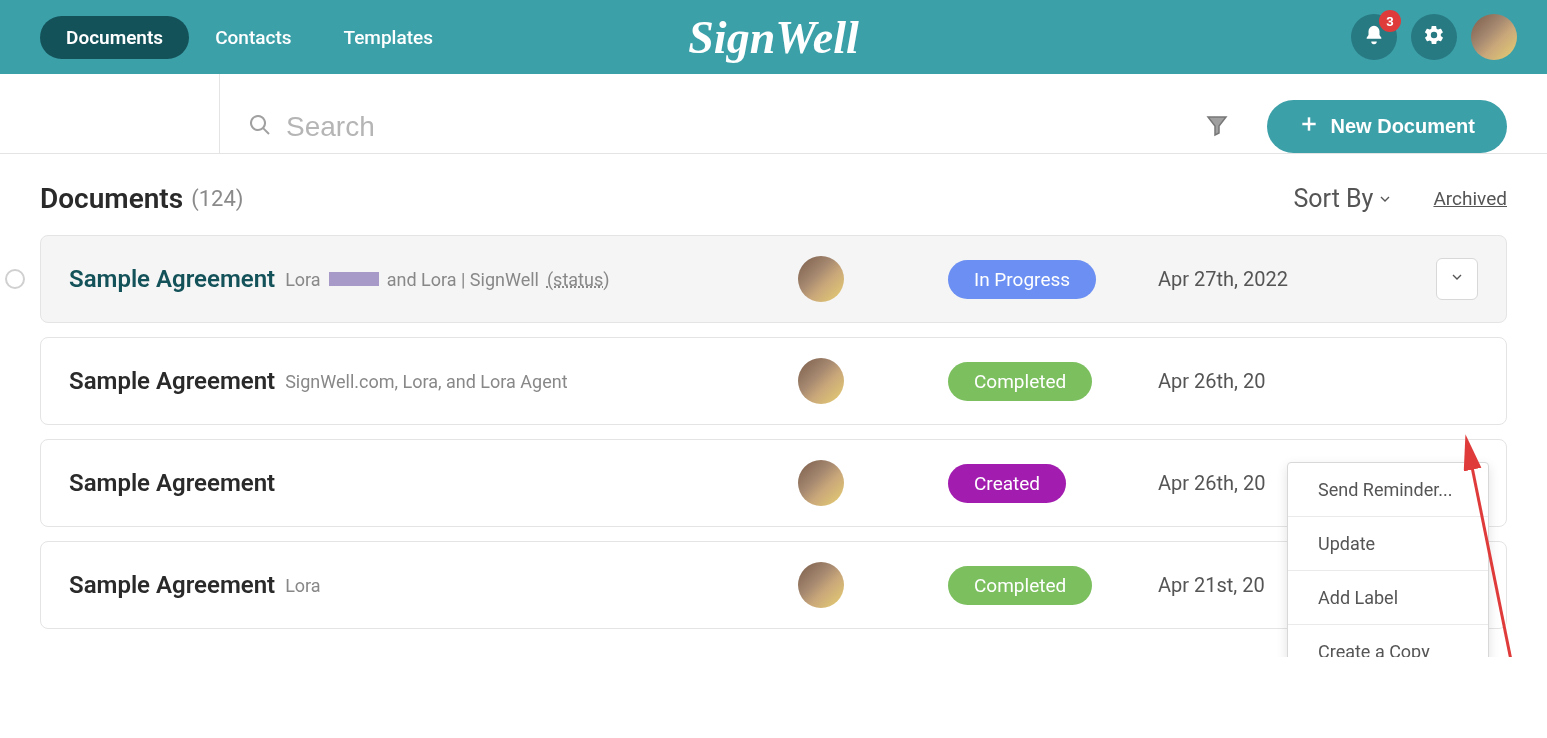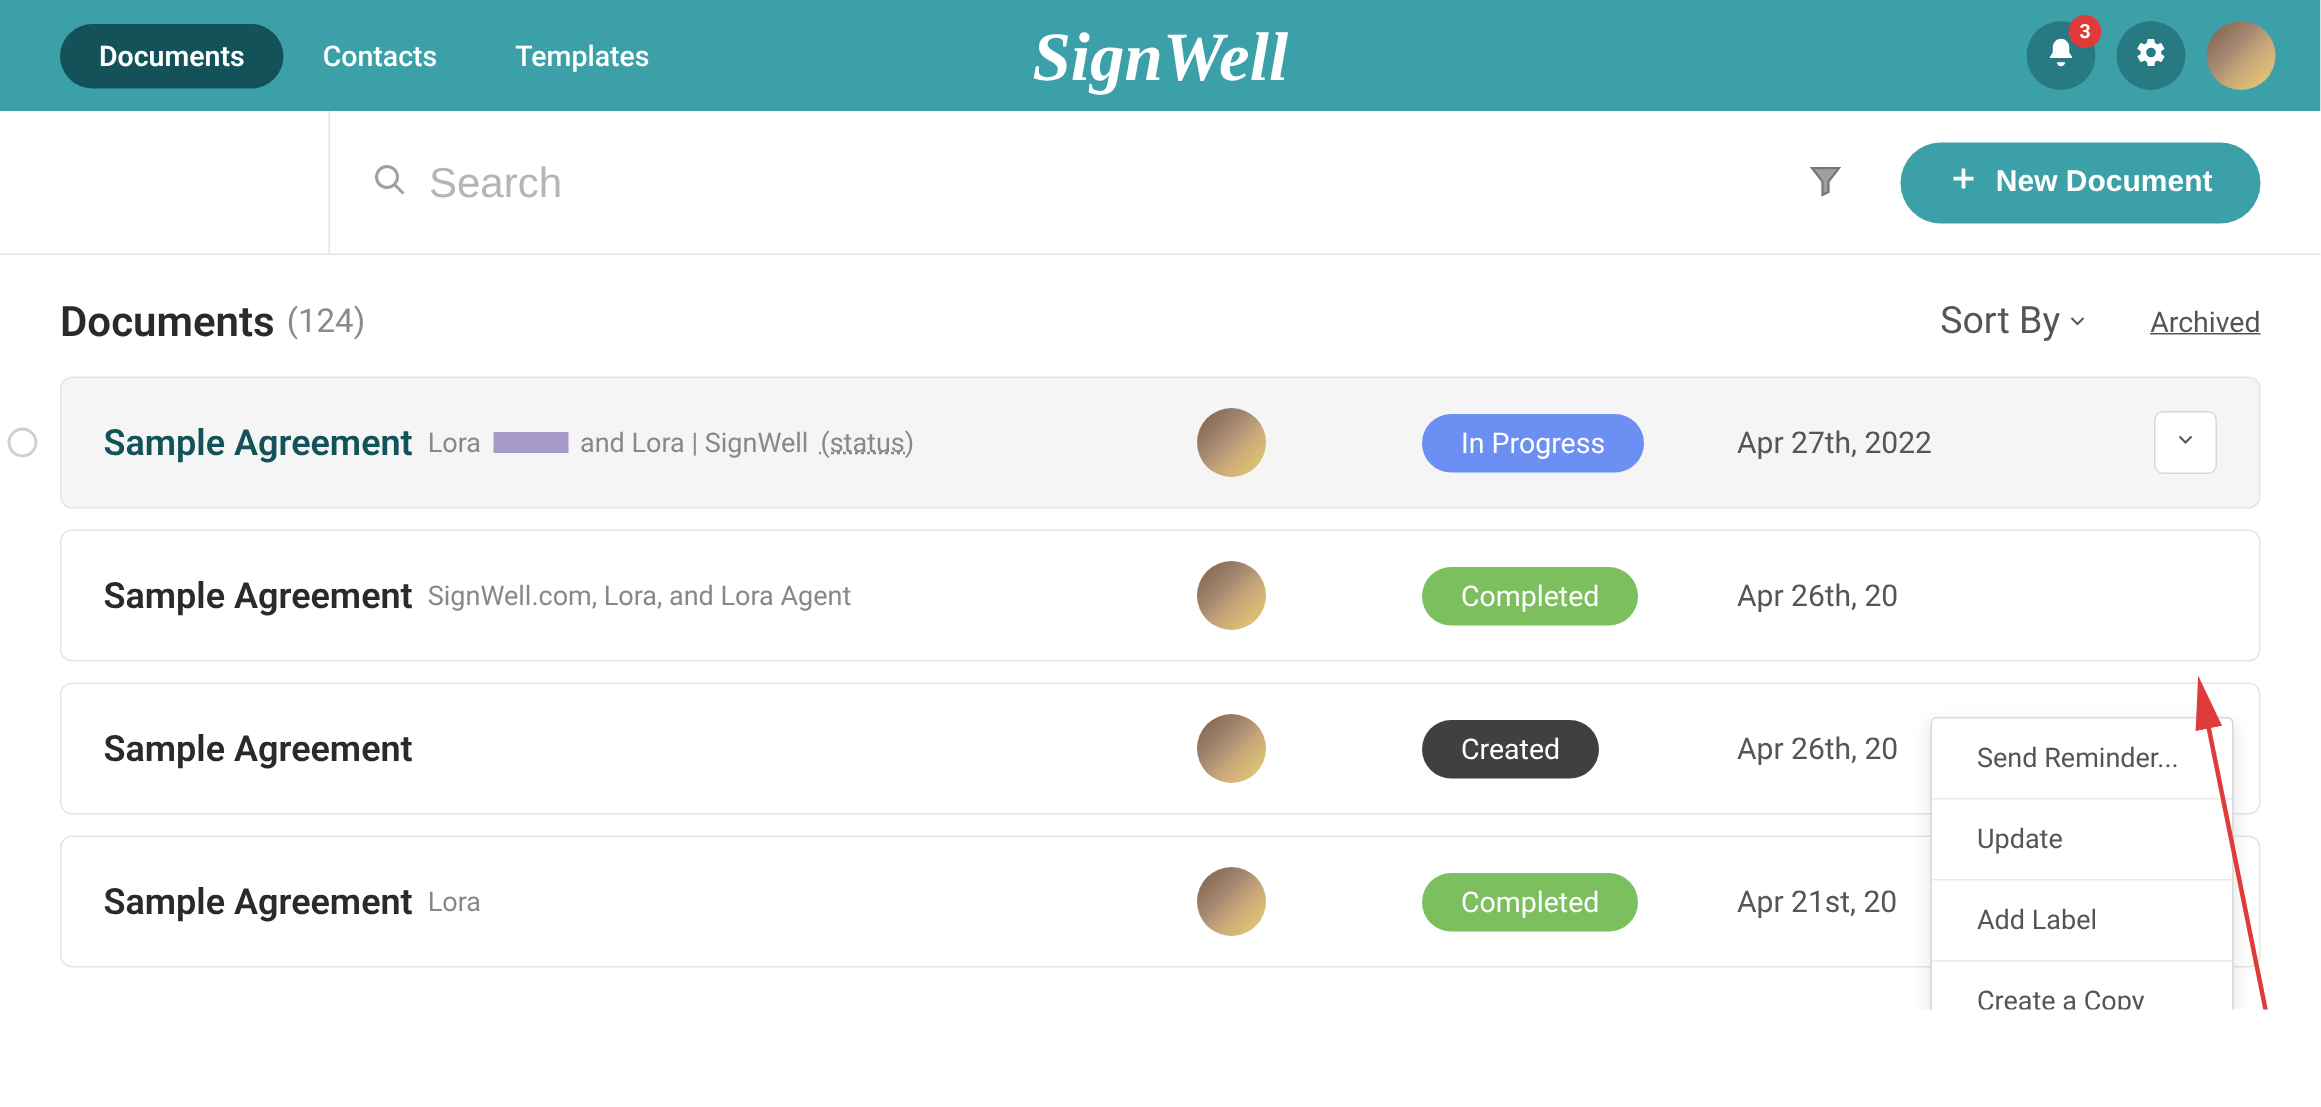--- a/index.html
+++ b/index.html
@@ -75,24 +75,24 @@
   }
   .avatar {
     width: 46px;
     height: 46px;
     border-radius: 50%;
     background: linear-gradient(135deg, #7a5c4a 0%, #a68970 40%, #c9a77a 60%, #e8d070 100%);
     cursor: pointer;
     overflow: hidden;
   }
   .searchbar {
-    height: 96px;
+    height: 80px;
     border-bottom: 1px solid #e4e4e4;
     display: flex;
-    align-items: center;
+    align-items: flex-end;
     padding: 0 40px 0 0;
   }
   .search-spacer {
     width: 220px;
     height: 100%;
     border-right: 1px solid #e4e4e4;
   }
   .search-area {
     flex: 1;
     display: flex;
@@ -228,21 +228,21 @@
     display: inline-block;
     padding: 8px 26px;
     border-radius: 22px;
     color: #fff;
     font-size: 19px;
     text-align: center;
     font-weight: 400;
   }
   .pill-progress { background: #6b8ff2; }
   .pill-completed { background: #7cbf5f; }
-  .pill-created { background: #404040; }
+  .pill-created { background: #a21caf; }
   .doc-date {
     font-size: 20px;
     color: #555;
     text-align: left;
   }
   .chevron-btn {
     width: 42px;
     height: 42px;
     border: 1px solid #d8d8d8;
     border-radius: 6px;

